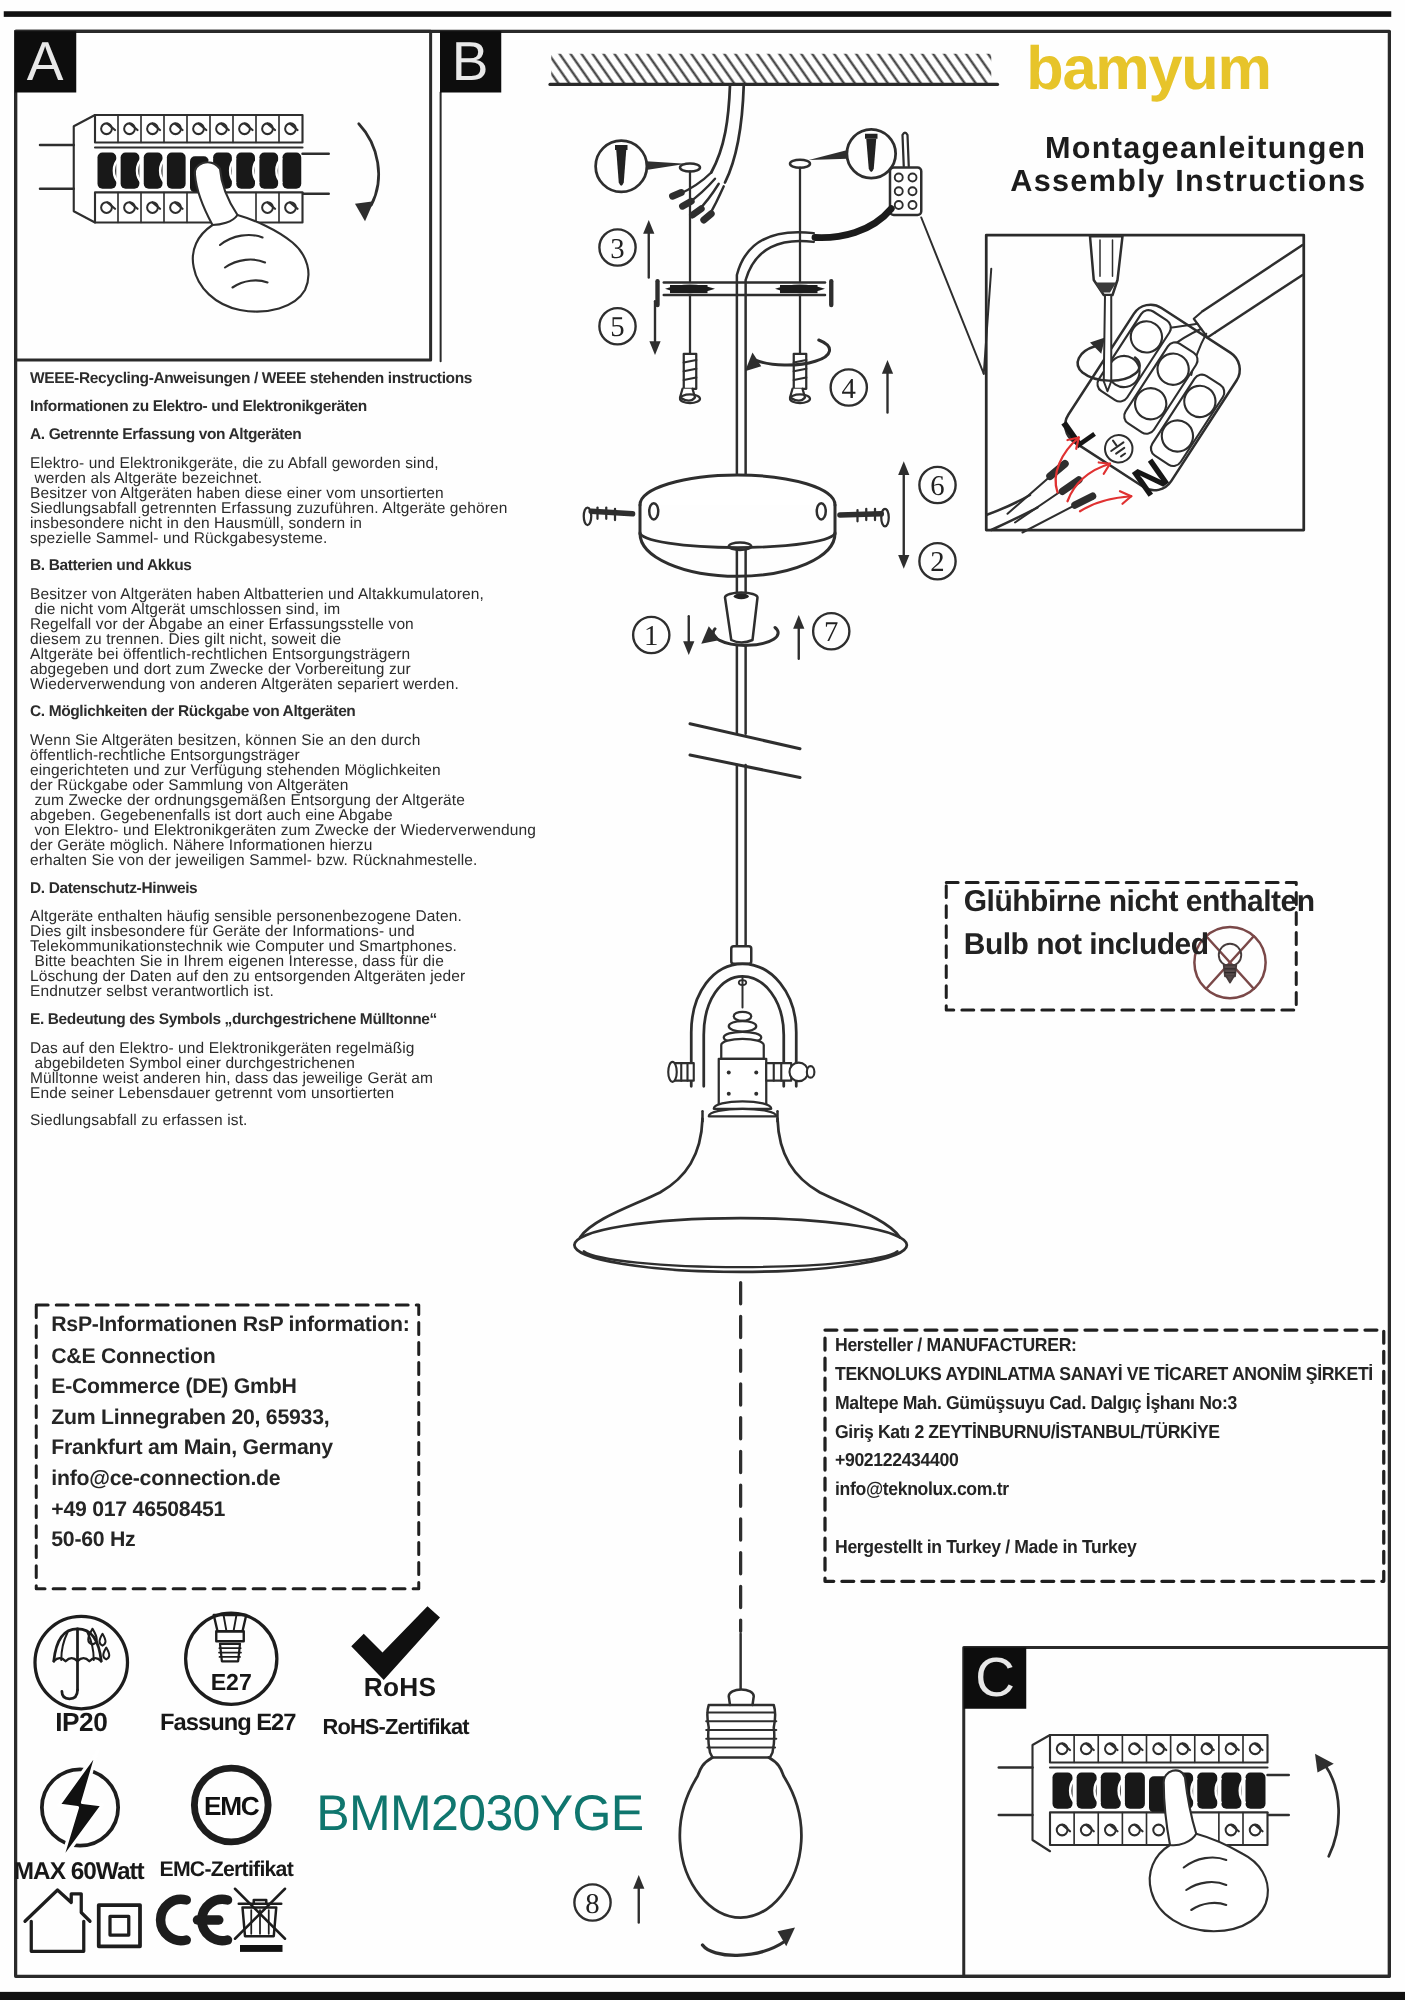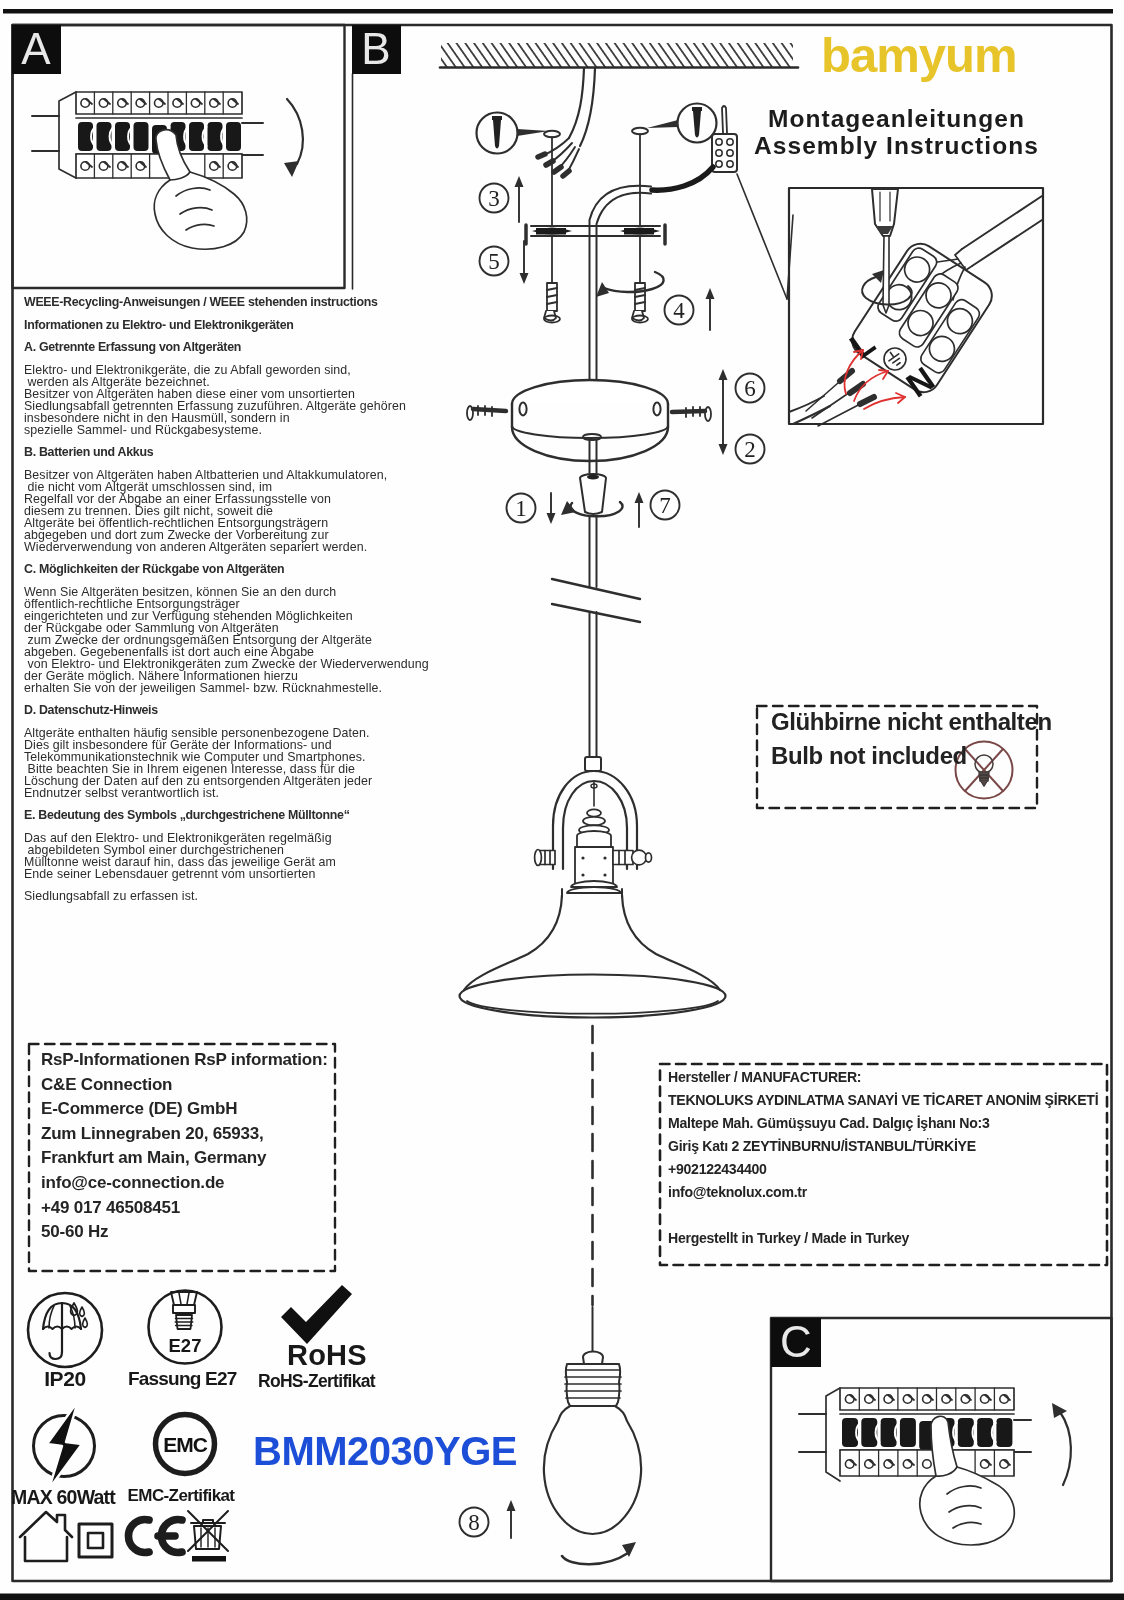--- a/index.html
+++ b/index.html
@@ -13,24 +13,24 @@
   #rsp{left:28px;top:1043px;width:308px;height:229px}
   #rsp .in{position:absolute;left:13px;top:5px;font-size:17px;line-height:24.6px;font-weight:bold;
            letter-spacing:-0.2px;color:#252525;white-space:pre}
   #manu{left:659px;top:1063px;width:449px;height:203px}
   #manu .in{position:absolute;left:9px;top:2px;font-size:15px;line-height:23px;font-weight:bold;
             letter-spacing:-0.3px;color:#242424;white-space:pre;transform:scaleX(0.94);transform-origin:0 0}
   #gluh{left:756px;top:705px;width:282px;height:104px}
   #gluh .in{position:absolute;left:15px;top:0px;font-size:24px;line-height:34px;font-weight:bold;
             letter-spacing:-0.4px;color:#222;white-space:pre}
   #logo{left:821px;top:27px;width:290px;font-size:49px;font-weight:bold;color:#e7c42a;letter-spacing:-1px}
-  #mont{left:700px;top:106px;width:393px;text-align:center;font-size:24.5px;line-height:26.5px;white-space:pre;
+  #mont{left:700px;top:106px;width:393px;text-align:right;font-size:24.5px;line-height:26.5px;white-space:pre;
         font-weight:bold;letter-spacing:1.05px;color:#1c1c1c}
   .lab{font-size:20px;font-weight:bold;color:#181818;text-align:center;letter-spacing:-0.4px;white-space:nowrap}
-  #bmm{left:253px;top:1429px;font-size:40px;font-weight:bold;color:#1d4ed8;letter-spacing:-0.5px}
+  #bmm{left:253px;top:1429px;font-size:40px;font-weight:normal;color:#0f766e;letter-spacing:-0.5px}
 </style>
 </head>
 <body>
 <svg class="abs" style="left:0;top:0" width="1124" height="1600" viewBox="0 0 1124 1600" fill="none" stroke-linecap="round" stroke-linejoin="round">
 <defs>
   <pattern id="hatch" width="7.2" height="8" patternUnits="userSpaceOnUse" patternTransform="rotate(-35)">
     <line x1="3.6" y1="-2" x2="3.6" y2="10" stroke="#333" stroke-width="1.7"></line>
   </pattern>
 </defs>
 
@@ -525,21 +525,21 @@
 <p>D. Datenschutz-Hinweis</p>
 <p class="r">Altgeräte enthalten häufig sensible personenbezogene Daten.
 Dies gilt insbesondere für Geräte der Informations- und
 Telekommunikationstechnik wie Computer und Smartphones.
  Bitte beachten Sie in Ihrem eigenen Interesse, dass für die
 Löschung der Daten auf den zu entsorgenden Altgeräten jeder
 Endnutzer selbst verantwortlich ist.</p>
 <p>E. Bedeutung des Symbols „durchgestrichene Mülltonne“</p>
 <p class="r">Das auf den Elektro- und Elektronikgeräten regelmäßig
  abgebildeten Symbol einer durchgestrichenen
-Mülltonne weist darauf hin, dass das jeweilige Gerät am
+Mülltonne weist anderen hin, dass das jeweilige Gerät am
 Ende seiner Lebensdauer getrennt vom unsortierten</p>
 <p class="r">Siedlungsabfall zu erfassen ist.</p>
 </div>
 
 <div id="rsp" class="abs">
     <div class="in">RsP-Informationen RsP information:
 C&amp;E Connection
 E-Commerce (DE) GmbH
 Zum Linnegraben 20, 65933,
 Frankfurt am Main, Germany
@@ -566,14 +566,14 @@
 
 <div id="logo" class="abs">bamyum</div>
 <div id="mont" class="abs">Montageanleitungen
 Assembly Instructions</div>
 
 <div class="lab abs" style="left:35px;top:1367px;width:60px;font-size:21px">IP20</div>
 <div class="lab abs" style="left:128px;top:1368px;width:96px;font-size:19px;letter-spacing:-0.8px">Fassung E27</div>
 <div class="lab abs" style="left:258px;top:1371px;width:114px;font-size:17.5px;letter-spacing:-0.7px">RoHS-Zertifikat</div>
 <div class="lab abs" style="left:10px;top:1486px;width:106px;font-size:19.5px;letter-spacing:-0.8px">MAX 60Watt</div>
 <div class="lab abs" style="left:124px;top:1486px;width:114px;font-size:17px;letter-spacing:-0.6px">EMC-Zertifikat</div>
-<div class="lab abs" style="left:287px;top:1339px;width:66px;font-size:29px;letter-spacing:0.2px">RoHS</div>
+<div class="lab abs" style="left:287px;top:1339px;width:66px;font-size:21px;letter-spacing:0.2px">RoHS</div>
 <div id="bmm" class="abs">BMM2030YGE</div>
 
 </body></html>

